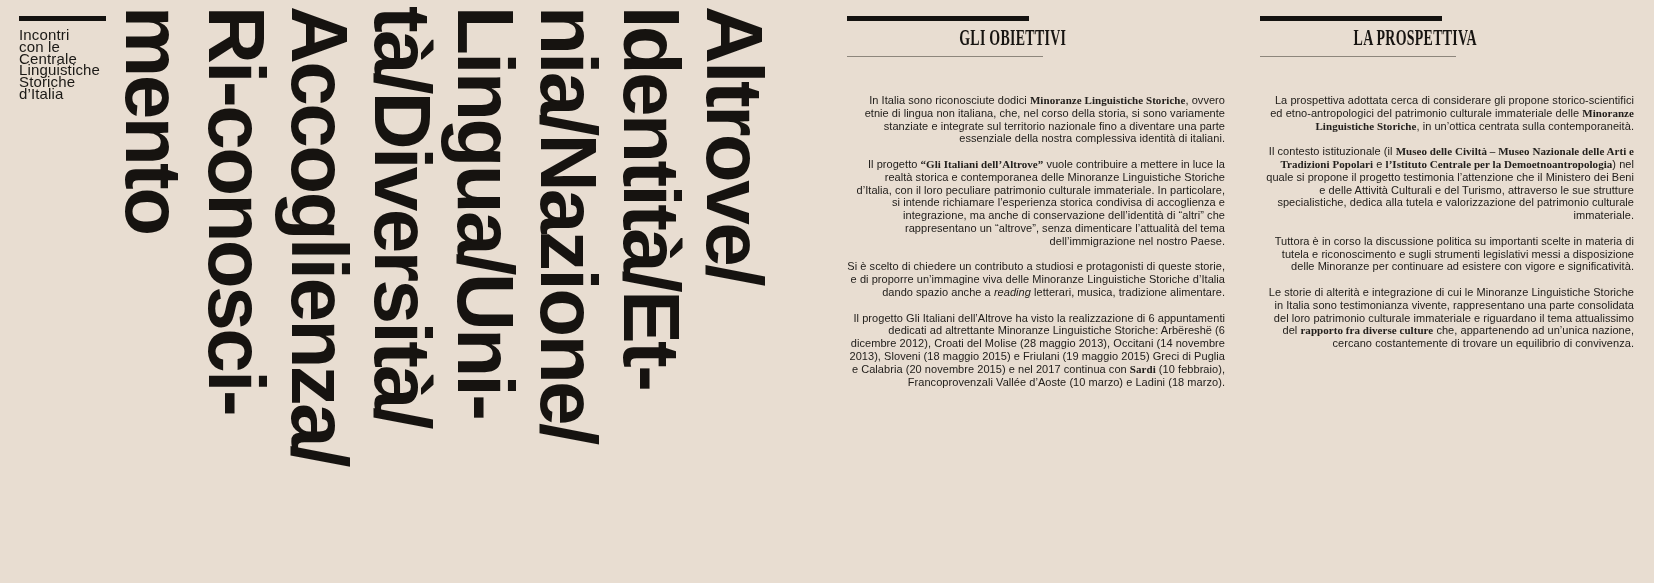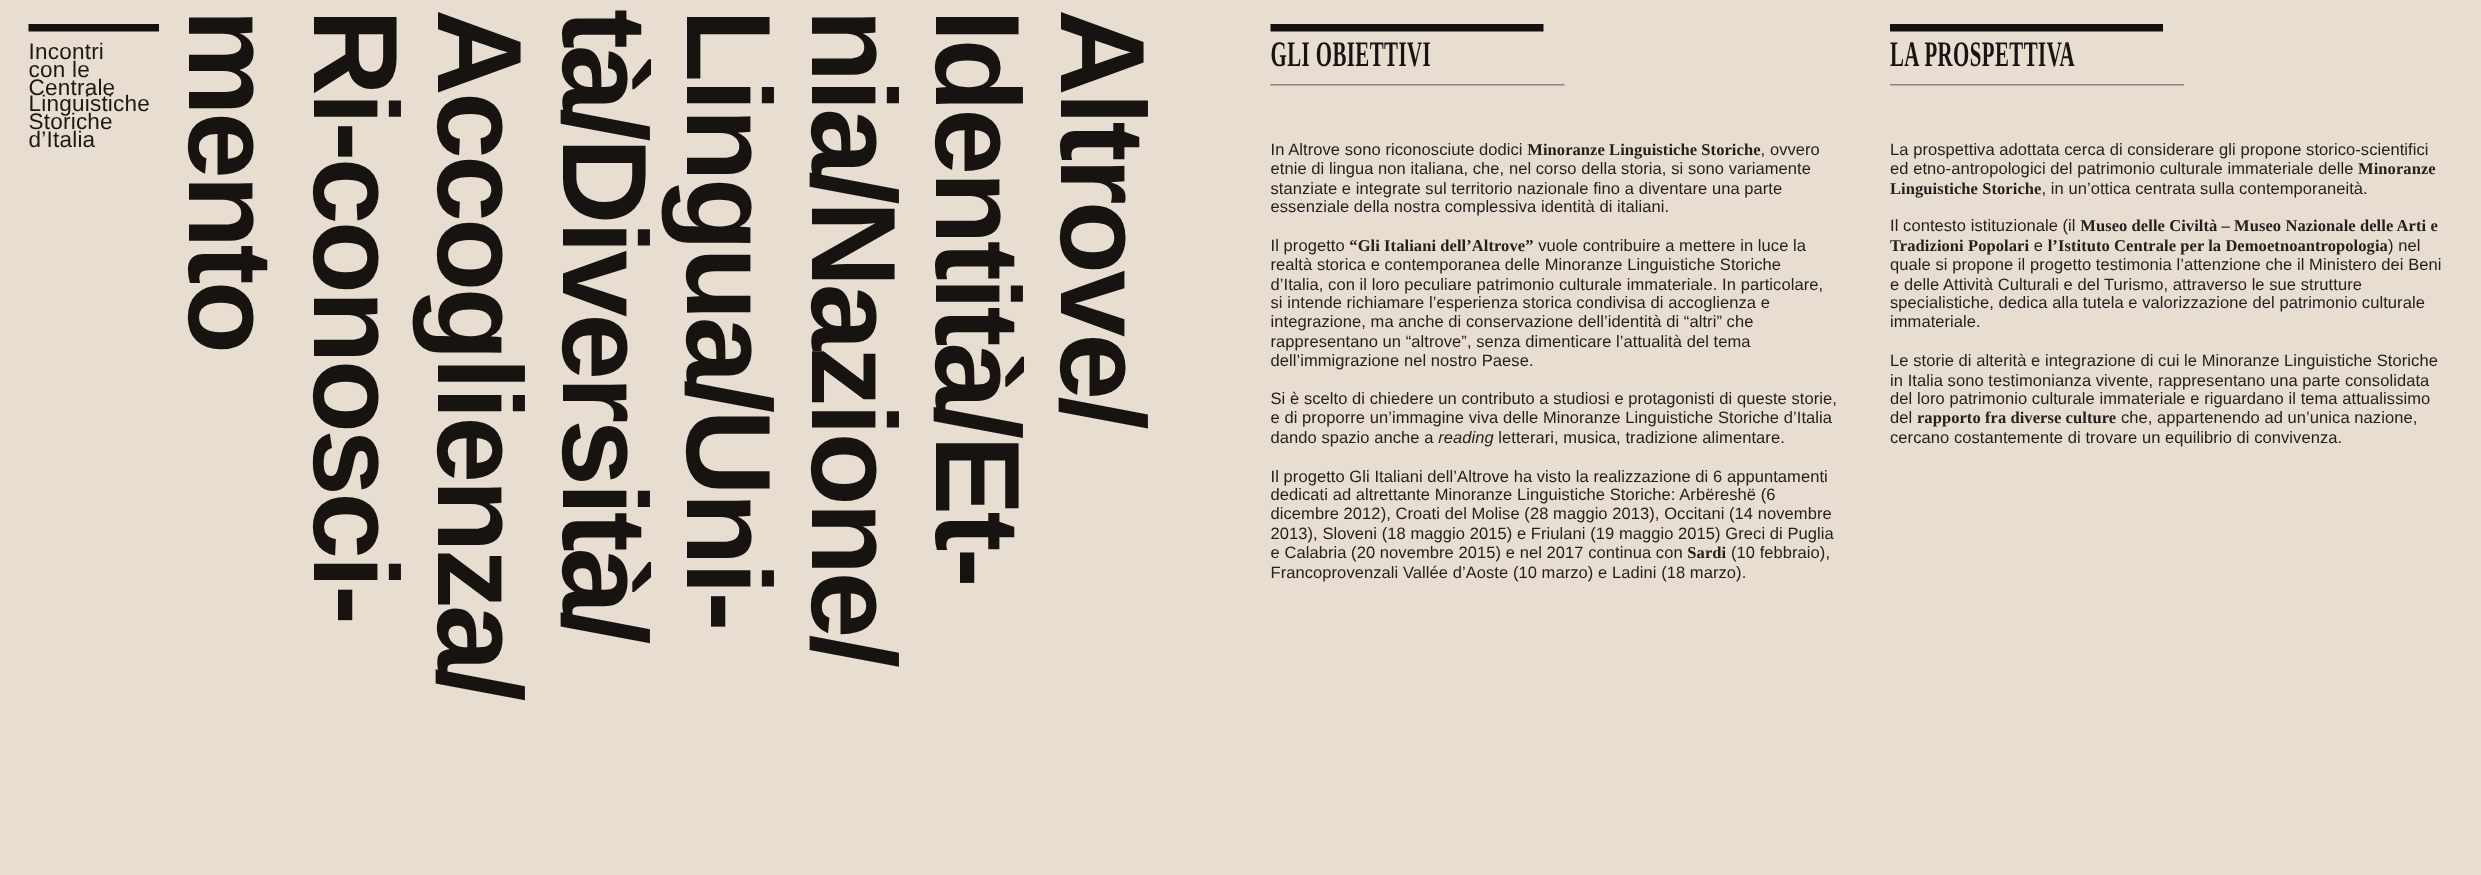--- a/index.html
+++ b/index.html
@@ -43,21 +43,21 @@
     font-family: "Liberation Sans", sans-serif;
     font-weight: 900;
     font-size: 80px;
     line-height: 83px;
     letter-spacing: -2.5px;
     white-space: nowrap;
     color: #161310;
   }
 
   
-  .article { position: absolute; top: 16px; }
+  .article { position: absolute; top: 16px; text-align: right; }
   .article.obiettivi  { left: 847px;  width: 378px; }
   .article.prospettiva{ left: 1260px; width: 374px; }
 
   .heading-top-rule { width: 182px; height: 5px; background: #141210; }
   .section-heading {
     font-family: "Liberation Serif", serif;
     font-weight: 700;
     font-size: 24px;
     line-height: 22px;
     margin-top: 5px;
@@ -114,33 +114,34 @@
 
   </div>
 
   <div>
 
     <section class="article obiettivi">
       <div class="heading-top-rule"></div>
       <h2 class="section-heading">GLI OBIETTIVI</h2>
       <div class="heading-underline"></div>
       <div class="section-body">
-          <p><span>In Altrove sono riconosciute dodici </span><span class="b">Minoranze Linguistiche Storiche</span><span>, ovvero etnie di lingua non italiana, che, nel corso della storia, si sono variamente stanziate e integrate sul territorio nazionale fino a diventare una parte essenziale della nostra complessiva identità di italiani.</span></p>
+          <p><span>In Italia sono riconosciute dodici </span><span class="b">Minoranze Linguistiche Storiche</span><span>, ovvero etnie di lingua non italiana, che, nel corso della storia, si sono variamente stanziate e integrate sul territorio nazionale fino a diventare una parte essenziale della nostra complessiva identità di italiani.</span></p>
           <p><span>Il progetto </span><span class="b">“Gli Italiani dell’Altrove”</span><span> vuole contribuire a mettere in luce la realtà storica e contemporanea delle Minoranze Linguistiche Storiche d’Italia, con il loro peculiare patrimonio culturale immateriale. In particolare, si intende richiamare l’esperienza storica condivisa di accoglienza e integrazione, ma anche di conservazione dell’identità di “altri” che rappresentano un “altrove”, senza dimenticare l’attualità del tema dell’immigrazione nel nostro Paese.</span></p>
           <p><span>Si è scelto di chiedere un contributo a studiosi e protagonisti di queste storie, e di proporre un’immagine viva delle Minoranze Linguistiche Storiche d’Italia dando spazio anche a </span><span class="i">reading</span><span> letterari, musica, tradizione alimentare.</span></p>
           <p><span>Il progetto Gli Italiani dell’Altrove ha visto la realizzazione di 6 appuntamenti dedicati ad altrettante Minoranze Linguistiche Storiche: Arbëreshë (6 dicembre 2012), Croati del Molise (28 maggio 2013), Occitani (14 novembre 2013), Sloveni (18 maggio 2015) e Friulani (19 maggio 2015) Greci di Puglia e Calabria (20 novembre 2015) e nel 2017 continua con </span><span class="b">Sardi</span><span> (10 febbraio), Francoprovenzali Vallée d’Aoste (10 marzo) e Ladini (18 marzo).</span></p>
         </div>
     </section>
 
     <section class="article prospettiva">
       <div class="heading-top-rule"></div>
       <h2 class="section-heading">LA PROSPETTIVA</h2>
       <div class="heading-underline"></div>
       <div class="section-body">
           <p><span>La prospettiva adottata cerca di considerare gli propone storico-scientifici ed etno-antropologici del patrimonio culturale immateriale delle </span><span class="b">Minoranze Linguistiche Storiche</span><span>, in un’ottica centrata sulla contemporaneità.</span></p>
           <p><span>Il contesto istituzionale (il </span><span class="b">Museo delle Civiltà – Museo Nazionale delle Arti e Tradizioni Popolari</span><span> e </span><span class="b">l’Istituto Centrale per la Demoetnoantropologia</span><span>) nel quale si propone il progetto testimonia l’attenzione che il Ministero dei Beni e delle Attività Culturali e del Turismo, attraverso le sue strutture specialistiche, dedica alla tutela e valorizzazione del patrimonio culturale immateriale.</span></p>
+          <p><span>Tuttora è in corso la discussione politica su importanti scelte in materia di tutela e riconoscimento e sugli strumenti legislativi messi a disposizione delle Minoranze per continuare ad esistere con vigore e significatività.</span></p>
           <p><span>Le storie di alterità e integrazione di cui le Minoranze Linguistiche Storiche in Italia sono testimonianza vivente, rappresentano una parte consolidata del loro patrimonio culturale immateriale e riguardano il tema attualissimo del </span><span class="b">rapporto fra diverse culture</span><span> che, appartenendo ad un’unica nazione, cercano costantemente di trovare un equilibrio di convivenza.</span></p>
         </div>
     </section>
 
   </div>
 
 </div>
 
 </body></html>

